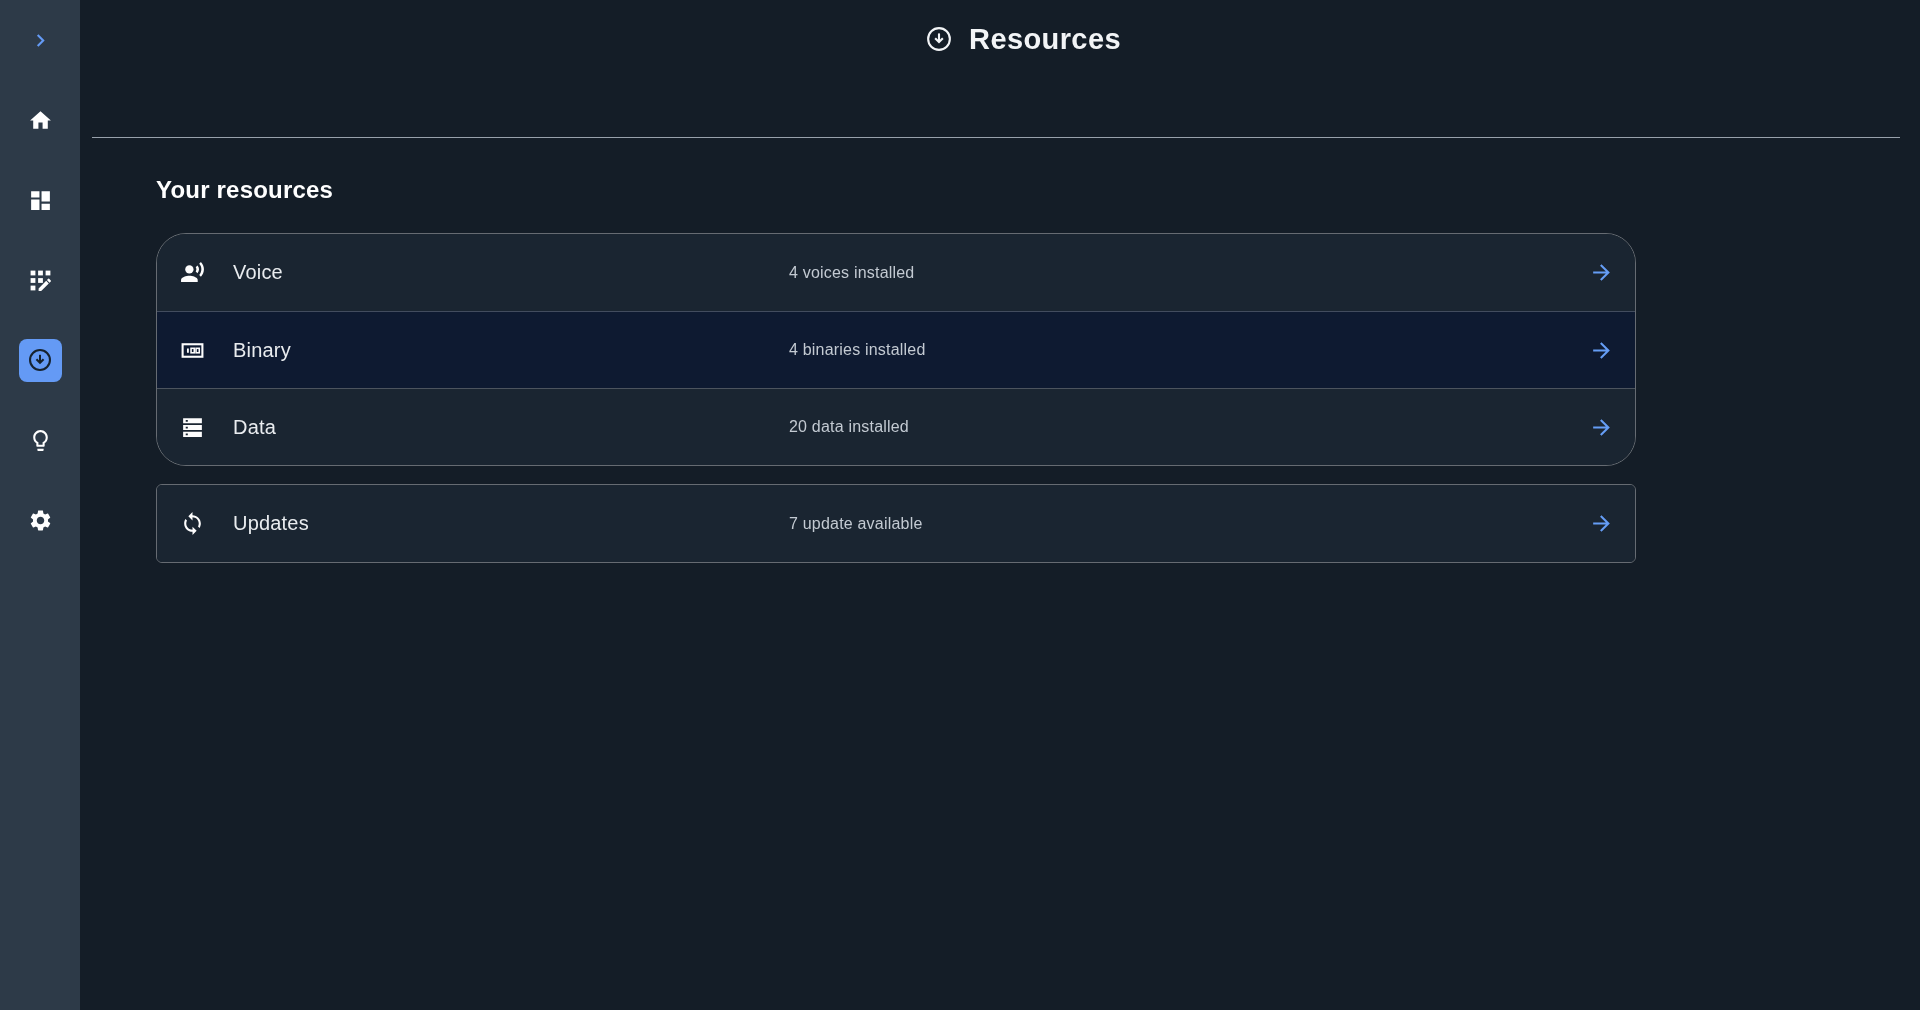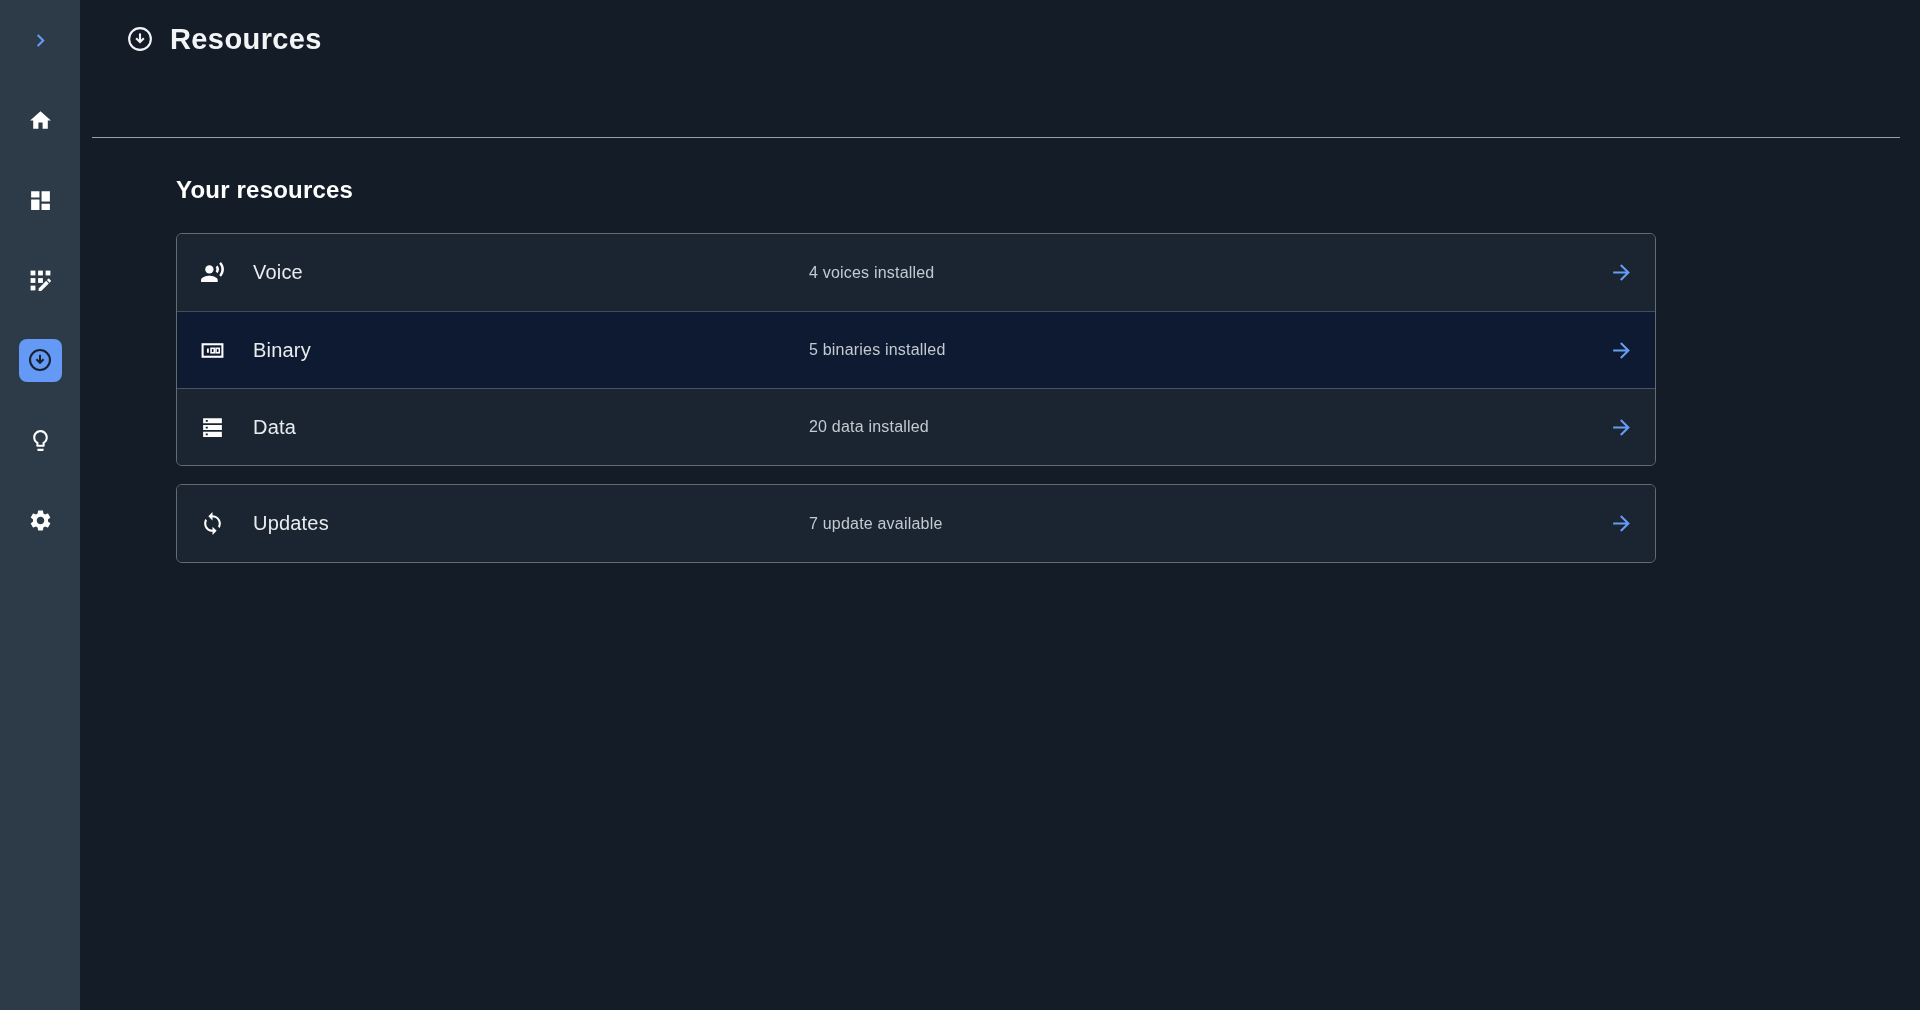--- a/index.html
+++ b/index.html
@@ -28,40 +28,40 @@
   .nav-item svg{width:25px;height:25px;display:block;}
   .nav-item.chevron{color:var(--accent,#649af5);}
   .active-pill{
     width:43px;height:43px;border-radius:8px;background:var(--accent,#649af5);
     display:flex;align-items:center;justify-content:center;color:var(--accent_dark,#16222e);
   }
   .active-pill svg{width:26px;height:26px;}
   
   .main{margin-left:80px;height:1010px;}
   .app-header{
-    height:78px;display:flex;align-items:center;gap:16px;margin-left:46px;
+    height:78px;display:flex;align-items:center;justify-content:center;gap:16px;margin-left:46px;
   }
   .app-header .hdr-icon{width:28px;height:28px;color:#f2f4f6;}
   .app-header .hdr-icon svg{width:28px;height:28px;display:block;}
   .page-title{
     margin:0;font-size:29px;font-weight:700;letter-spacing:.4px;color:#f2f4f6;
   }
   .divider{
     border:0;border-top:1px solid var(--divider,#98a1ab);
     margin:59px 20px 0 12px;height:0;
   }
-  .content{padding-left:96px;margin-top:38px;}
+  .content{padding-left:76px;margin-top:38px;}
   .section-heading{
     margin:34px 0 0 0;font-size:24px;font-weight:700;color:#fff;letter-spacing:.2px;
   }
   .group{
     width:1480px;border:1px solid rgba(255,255,255,.35);border-radius:6px;
     overflow:hidden;
   }
-  .group.first{margin-top:29px;}
+  .group.first{margin-top:29px;border-radius:30px;}
   .group.second{margin-top:18px;text-align:center;}
   .row{
     position:relative;height:77px;display:flex;align-items:center;
     background:var(--row_bg,#1a2531);cursor:pointer;
   }
   .row + .row{border-top:1px solid rgba(255,255,255,.22);}
   .row.selected{background:var(--row_selected_bg,#0e1a31);}
   .row.disabled{background:var(--row_disabled_bg,#2e3b47);}
   .row-icon{margin-left:23px;width:25px;height:25px;color:#fdfdfd;flex:none;}
   .row-icon svg{width:25px;height:25px;display:block;}
@@ -168,21 +168,21 @@
       <div class="row selected">
         <span class="row-icon">
           <svg viewBox="0 0 24 24" fill="none" stroke="currentColor">
               <rect x="2.5" y="6" width="19" height="12" stroke-width="2"></rect>
               <path d="M7.6 10v4.2" stroke-width="1.8"></path>
               <rect x="10.6" y="9.9" width="3.1" height="4.3" stroke-width="1.5"></rect>
               <rect x="15.4" y="9.9" width="3.1" height="4.3" stroke-width="1.5"></rect>
             </svg>
         </span>
         <span class="row-label">Binary</span>
-        <span class="row-status">5 binaries installed</span>
+        <span class="row-status">4 binaries installed</span>
         <span class="row-arrow">
           <svg viewBox="0 0 24 24" fill="currentColor">
               <path d="M12 4l-1.41 1.41L16.17 11H4v2h12.17l-5.58 5.59L12 20l8-8z"></path>
             </svg>
         </span>
       </div>
 
       <div class="row">
         <span class="row-icon">
           <svg viewBox="0 0 24 24" fill="currentColor" fill-rule="evenodd">

